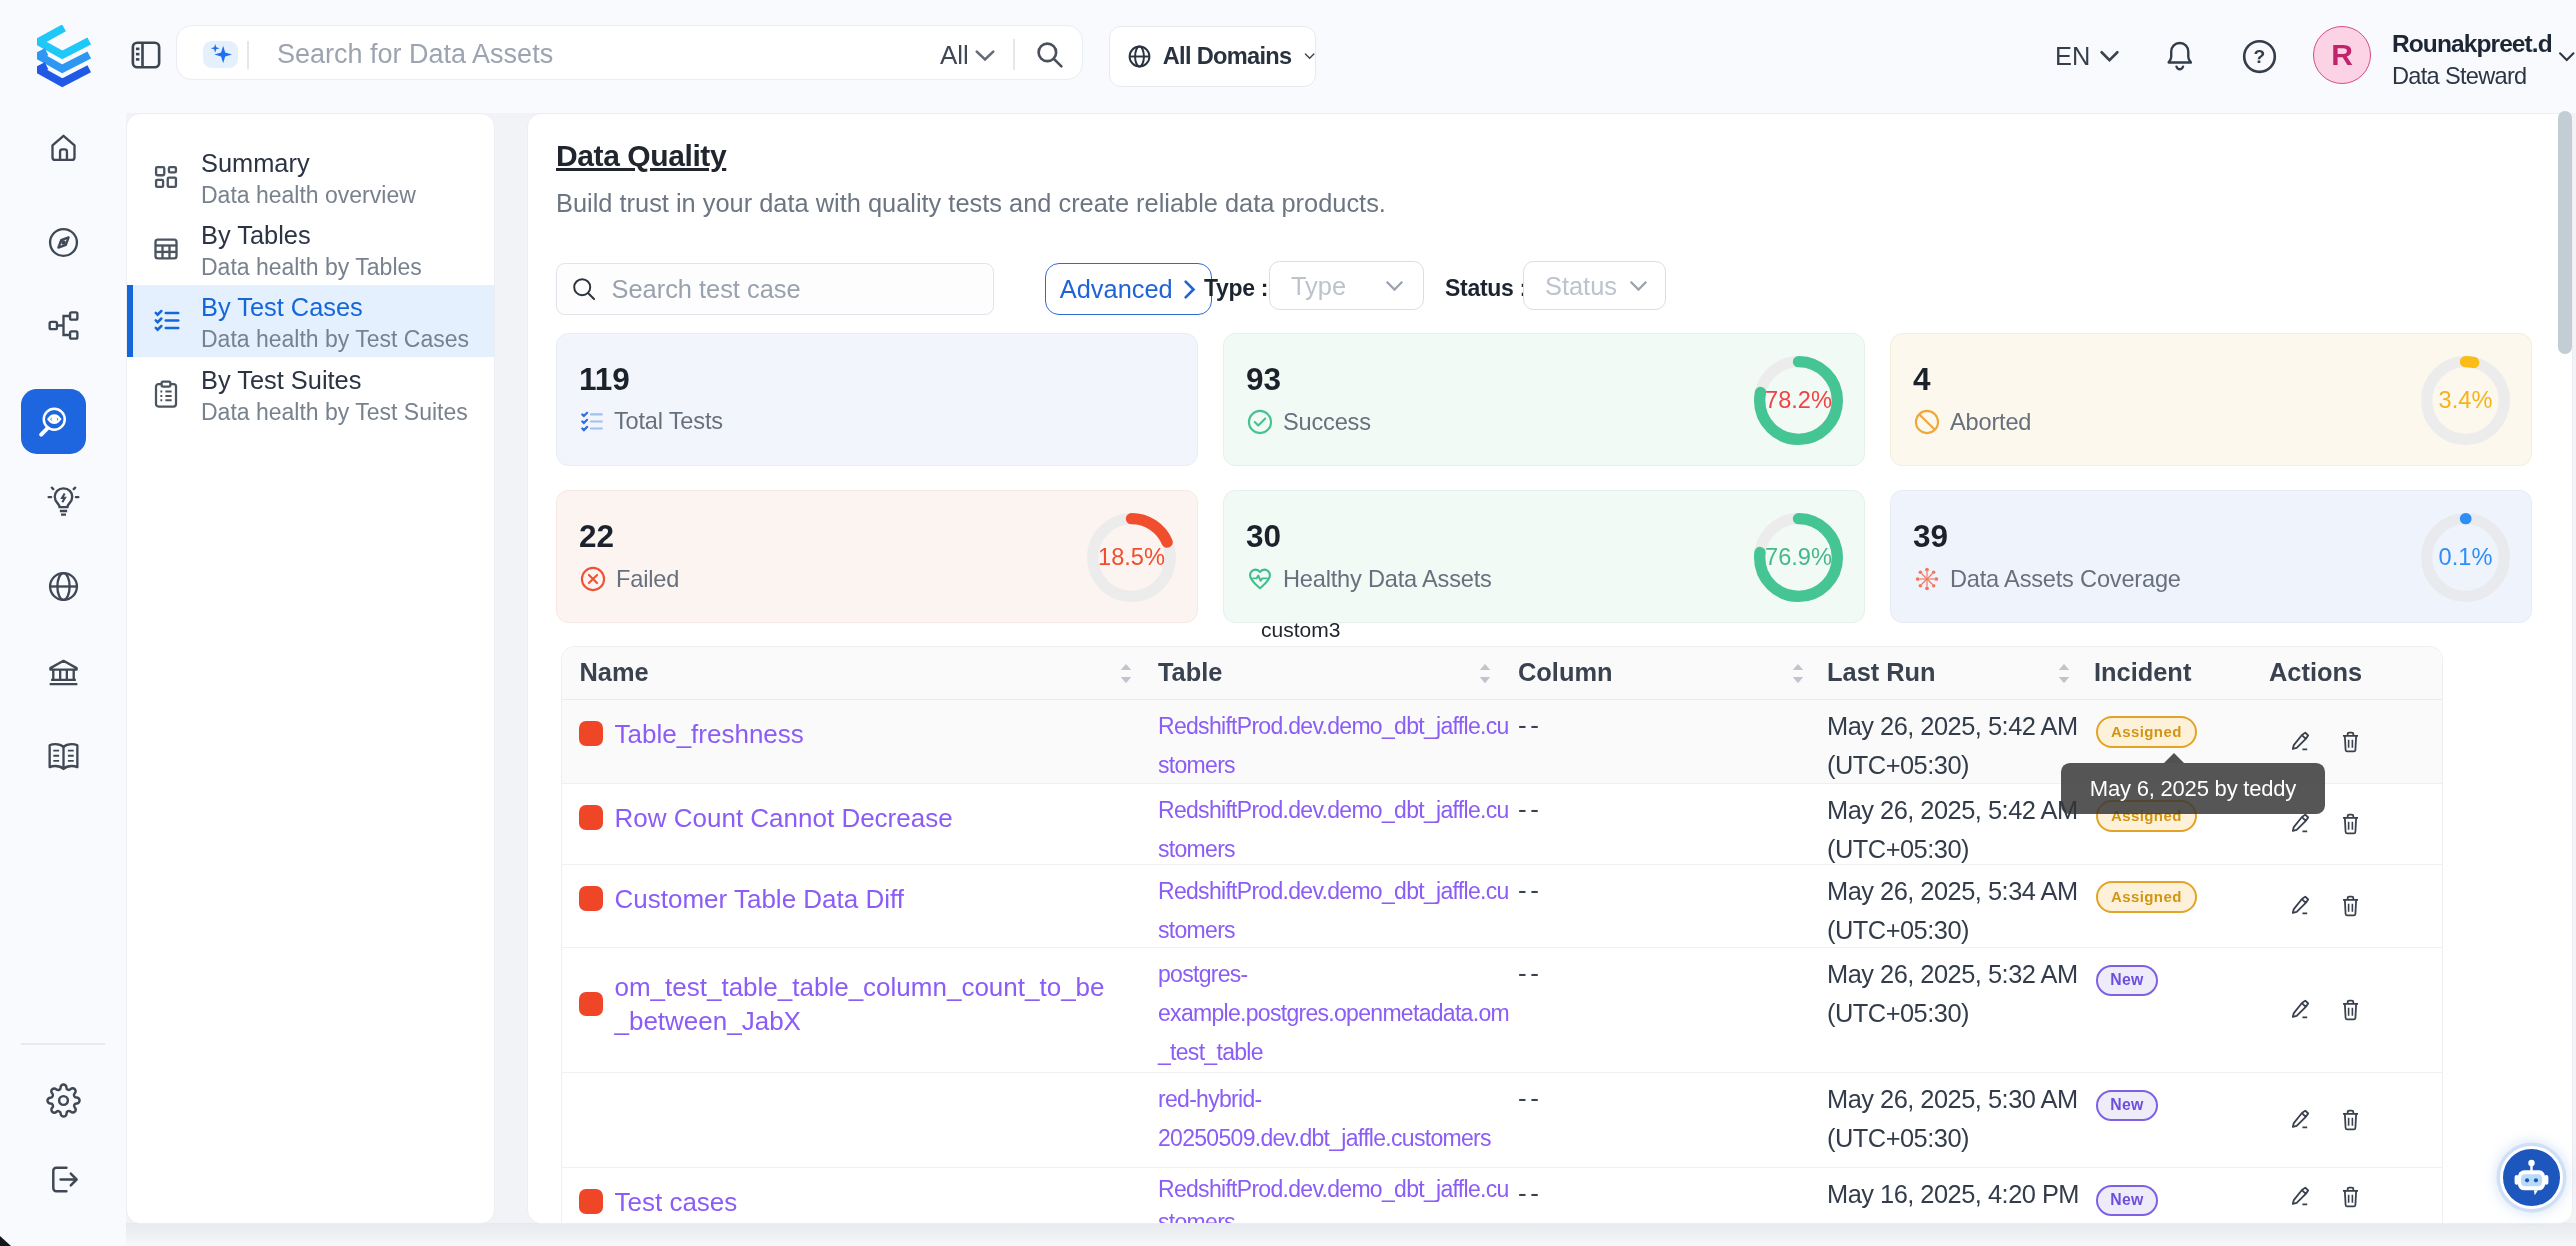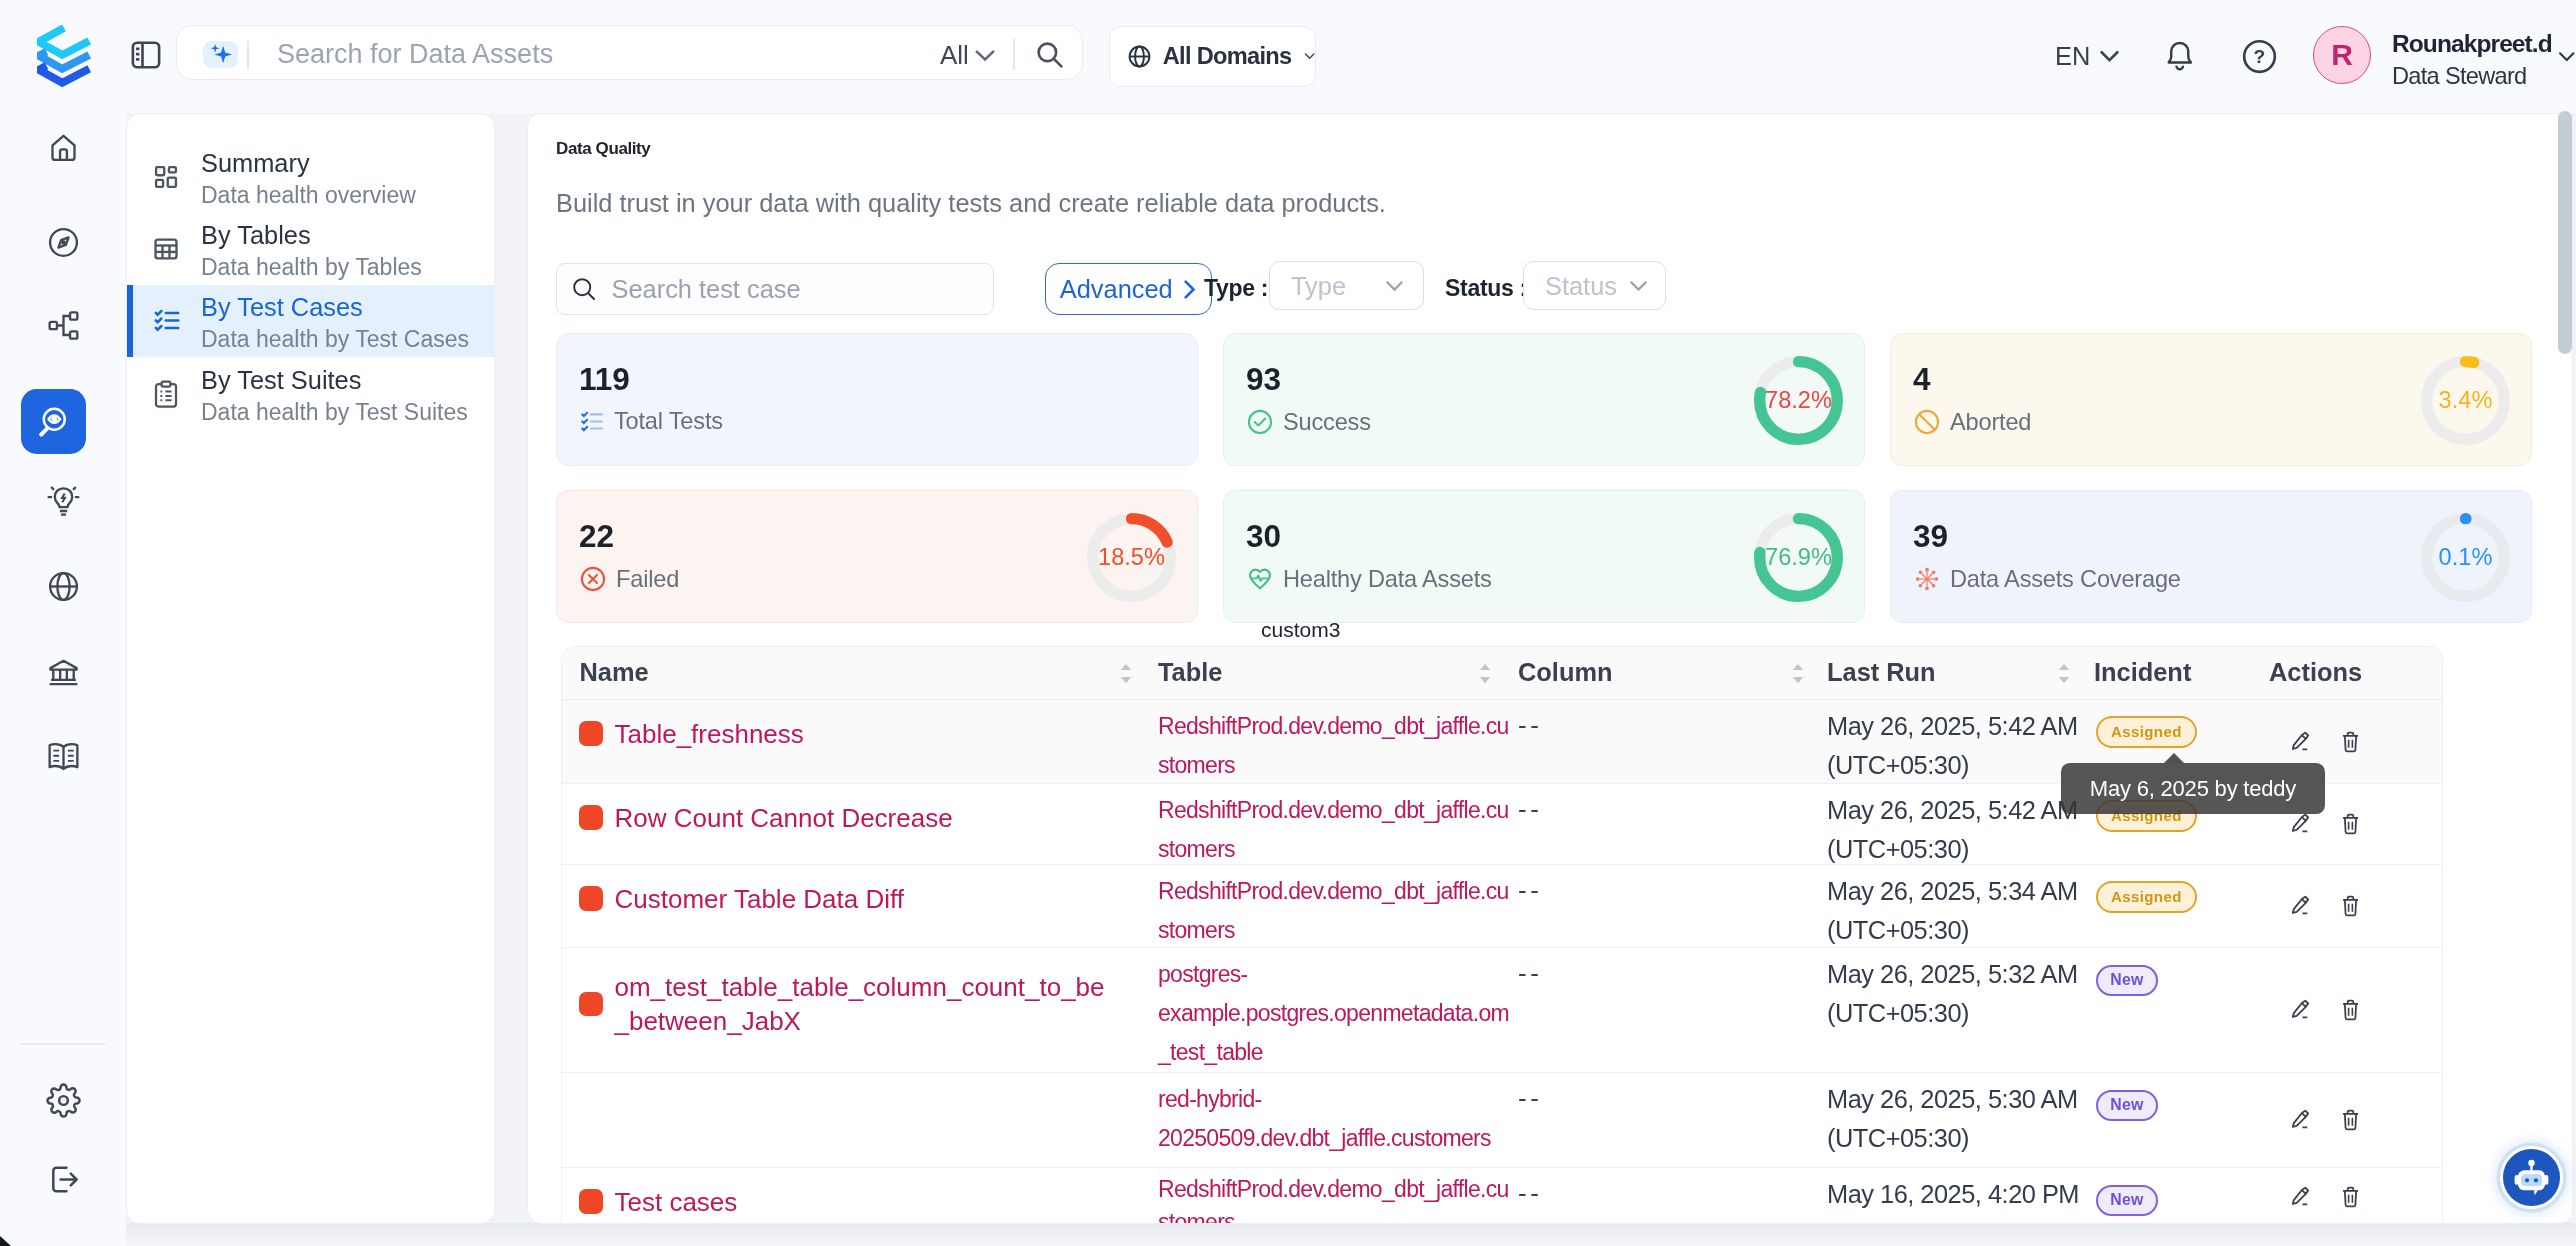--- a/index.html
+++ b/index.html
@@ -40,21 +40,21 @@
 
 .navitem { position:absolute; left:0; width:100%; height:72px; }
 .navicon { position:absolute; left:25.4px; top:50%; transform:translateY(-50%); }
 .navtitle { position:absolute; left:74px; top:7.9px; font-size:25.4px; font-weight:500; color:#2b3444; }
 .navsub { position:absolute; left:74px; top:41px; font-size:23px; color:#78828f; }
 #nav3 { background:#e4f0fd; }
 #nav3 .navtitle { color:#1566d8; }
 #nav3::before { content:""; position:absolute; left:0; top:0; width:6.1px; height:100%; background:#1566d8; }
 
 
-#dqtitle { left:28px; top:25.4px; font-size:17px; font-weight:700; color:#21262e; letter-spacing:-0.4px; }
+#dqtitle { left:28px; top:25.4px; font-size:30px; font-weight:700; color:#21262e; letter-spacing:-0.4px;text-decoration:underline; }
 #dqsub { left:28px; top:75px; font-size:25.4px; color:#6c7582; }
 
 #tcsearch { left:28px; top:149px; width:438px; height:52px; border:0.9px solid #e0e3e9; border-radius:8.8px; background:#fdfdfe; display:flex; align-items:center; }
 #tcsearch span { font-size:25.4px; color:#99a2ae; margin-left:15px; }
 #advbtn { left:490px; top:149px; width:167px; height:52px; border:1.8px solid #2e6cd1; border-radius:14px; color:#1f64d4; font-size:25.4px; font-weight:500; display:flex; align-items:center; justify-content:center; gap:10.5px;margin-left:27px; }
 .flabel { position:absolute; top:161px; font-size:23px; font-weight:600; color:#1b242f; letter-spacing:-0.3px; }
 .fsel { position:absolute; top:147px; height:49px; border:0.9px solid #dadde3; border-radius:10.5px; background:#fff; }
 .fsel span { position:absolute; left:21px; top:9.6px; font-size:25.4px; color:#bcc3cc; }
 
 
@@ -68,21 +68,21 @@
 
 
 #dtable { left:33px; top:532px; width:1882px; height:579px; border:0.9px solid #edeff3; border-radius:14px 14px 0 0; border-bottom:none; overflow:hidden; }
 #thead { position:absolute; left:0; top:0; width:100%; height:53px; background:#fafafa; border-bottom:0.9px solid #e9ebef; }
 .th { position:absolute; top:11.4px; font-size:25.4px; font-weight:600; color:#39424e; }
 .sorter { position:absolute; top:15px; }
 .drow { position:absolute; left:0; width:100%; border-bottom:0.9px solid #eef0f3; }
 .cell { position:absolute; top:0; padding-top:9.6px; font-size:26px; }
 .namecell { left:16.6px; display:flex; align-items:center; gap:11.4px; }
 .bullet { width:24.5px; height:24.5px; background:#ee4626; border-radius:7px; flex:0 0 24.5px; }
-a.lnk { color:#be185d; text-decoration:none; }
+a.lnk { color:#8b5cf6; text-decoration:none; }
 .nametx { line-height:34px; }
 .tablecell { left:596px; line-height:39px; padding-top:7px; font-size:23px; letter-spacing:-0.7px; }
 .colcell { left:956px; color:#39424e; letter-spacing:3.5px; }
 .runcell { left:1265px; color:#333c4a; line-height:39px; padding-top:7px; font-size:25.4px; letter-spacing:-0.5px; white-space:nowrap; }
 .pillcell { left:1534px; padding-top:13px; }
 .pill-a { display:inline-block; border:2.6px solid #e3a326; background:#fdf2d9; color:#d29413; font-size:15px; font-weight:700; border-radius:16.6px; padding:5.3px 13px 6.1px; letter-spacing:0.4px; }
 .pill-n { display:inline-block; border:2.6px solid #7e61e3; background:#efecfa; color:#6c50dd; font-size:15.8px; font-weight:700; border-radius:15.8px; padding:4.4px 12.3px 5.3px; letter-spacing:0.3px; }
 .actcell { left:1727px; top:50%; transform:translateY(-50%); padding-top:0; display:flex; gap:27px; }
 
 

